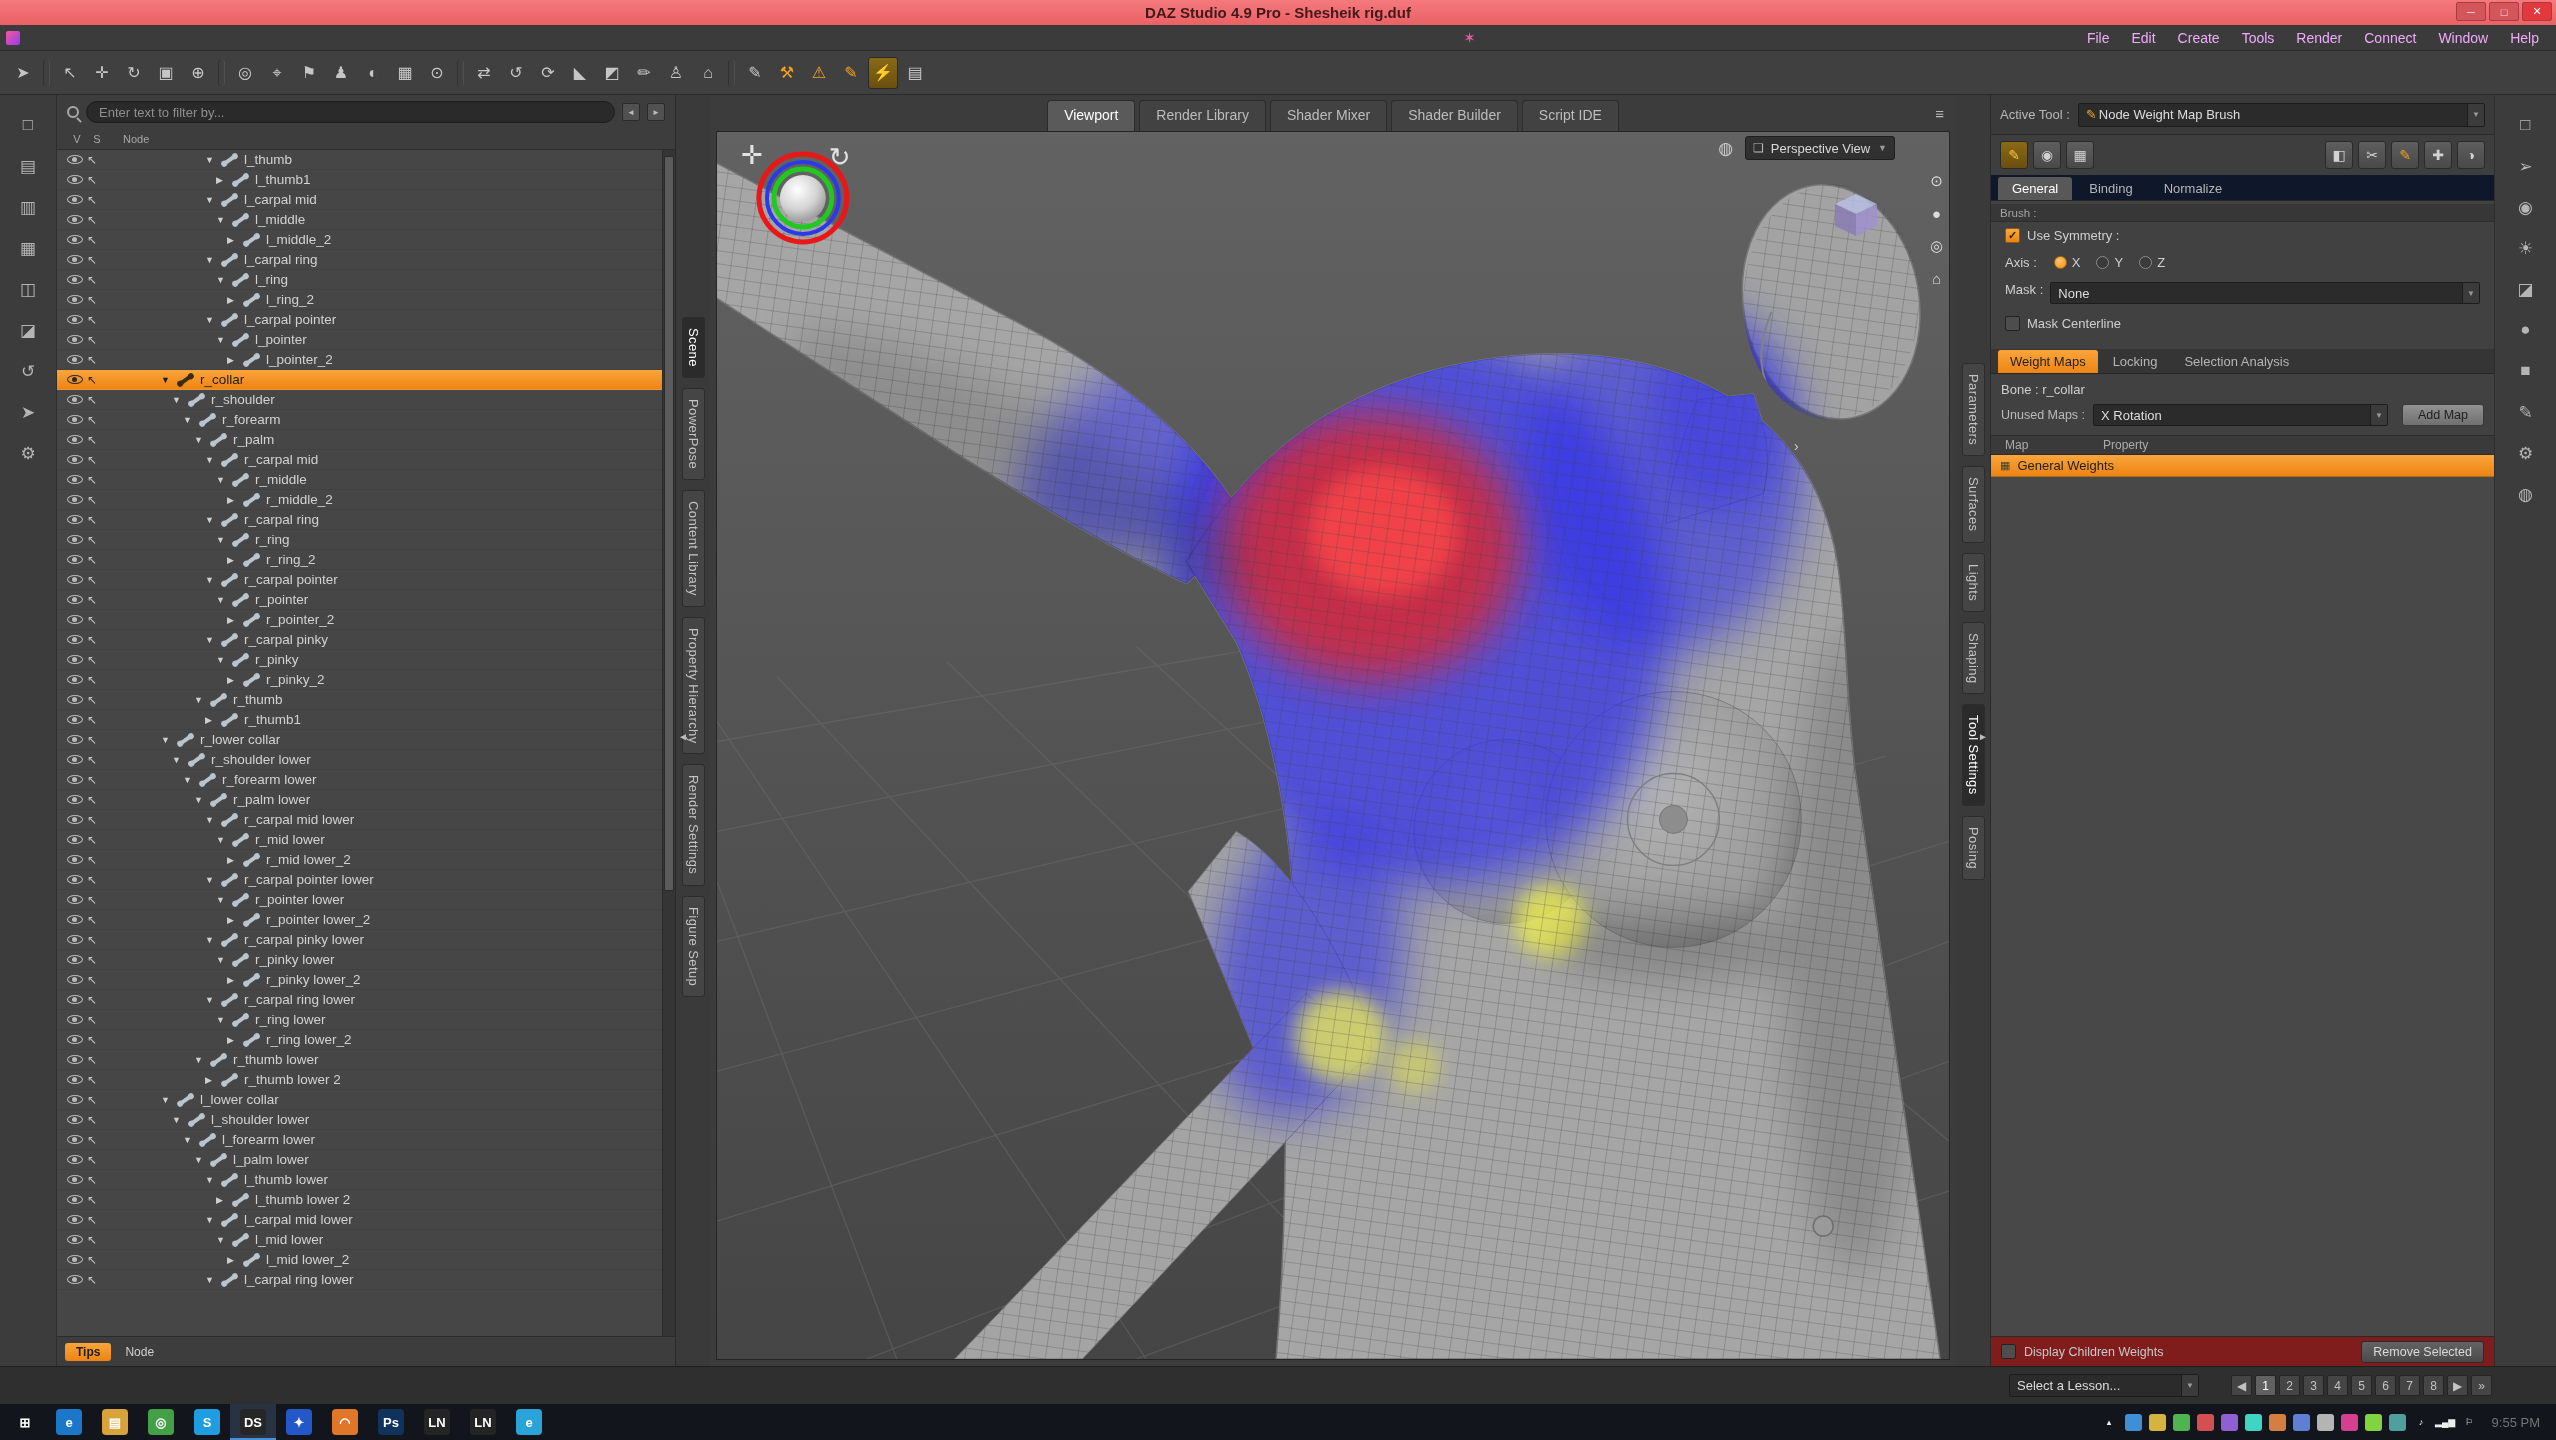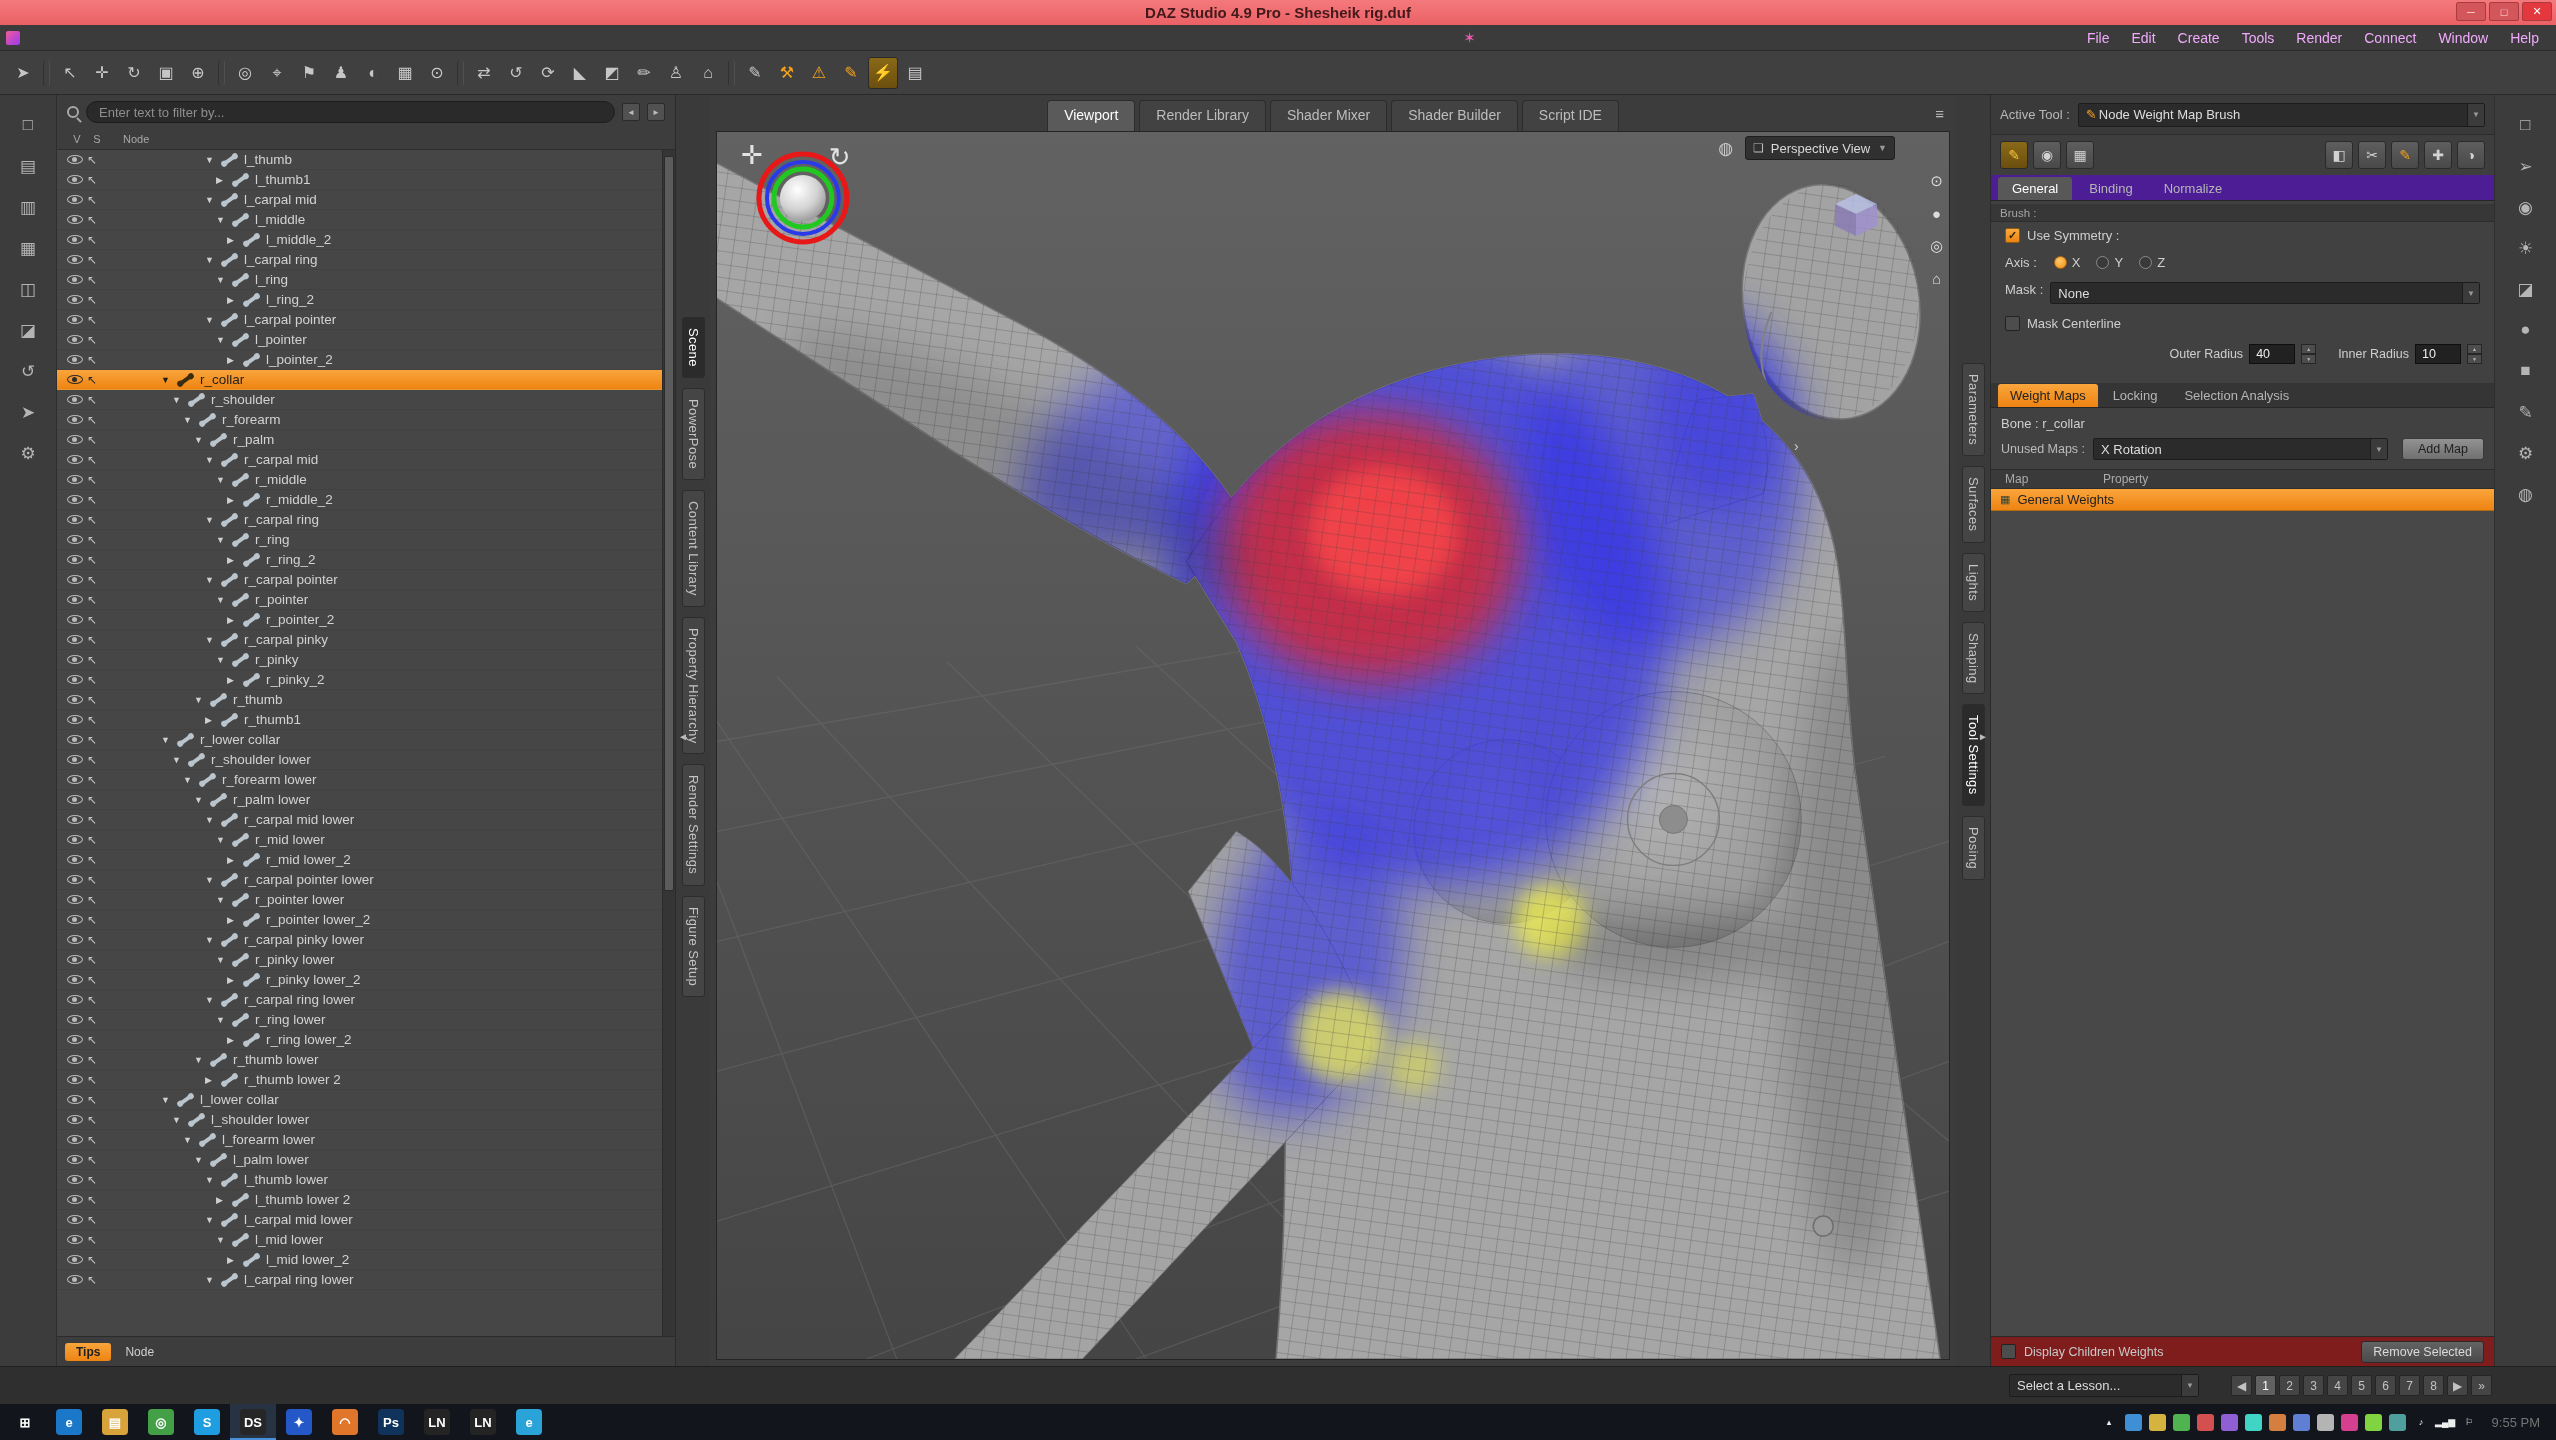--- a/index.html
+++ b/index.html
@@ -97,21 +97,21 @@
   .tp-head-label{color:#b8b8b8;white-space:nowrap}
   .dd{height:22px;background:#2b2b2b;border:1px solid #1c1c1c;border-radius:2px;display:flex;align-items:center;padding:0 0 0 7px;color:#ddd;font-size:13px}
   .dd .dd-btn{margin-left:auto;width:17px;height:100%;display:flex;align-items:center;justify-content:center;color:#999;font-size:8px;border-left:1px solid #1c1c1c;background:#3b3b3b}
   .tool-dd{flex:1;height:24px}
   .tool-icon{color:#f4a21b;font-size:13px;margin-right:2px}
   .mode-row{height:40px;display:flex;align-items:center;padding:0 9px;gap:5px;background:#3e3e3e;flex:none}
   .mode-btn{width:28px;height:28px;background:linear-gradient(#5e5e5e,#494949);border:1px solid #2a2a2a;border-radius:3px;display:flex;align-items:center;justify-content:center;color:#d2d2d2;font-size:14px}
   .mode-btn.act{background:linear-gradient(#8a6a18,#6a4e0e);color:#ffc83a}
   .mode-btn.hl{color:#f4a21b}
   .mode-spacer{flex:1}
-  .tp-tabs{height:26px;display:flex;align-items:flex-end;background:#4c1d95;border-bottom:1px solid #262626;padding:0 7px;gap:3px;flex:none}
+  .tp-tabs{height:26px;display:flex;align-items:flex-end;background:#0f172a;border-bottom:1px solid #262626;padding:0 7px;gap:3px;flex:none}
   .tp-tab{padding:4px 14px;font-size:13px;color:#b5b5b5;border-radius:3px 3px 0 0}
   .tp-tab.active{background:#585858;color:#fff}
   .group-head{height:18px;background:#373737;color:#a5a5a5;font-size:11.5px;display:flex;align-items:center;padding-left:9px;border-bottom:1px solid #2d2d2d;margin-top:3px;flex:none}
   .row{display:flex;align-items:flex-start;padding:6px 14px;gap:7px;color:#cfcfcf;flex:none}
   .chk{width:15px;height:15px;border:1px solid #222;background:#4d4d4d;border-radius:2px;position:relative;flex:none}
   .chk.on{background:linear-gradient(#f9aa40,#ec8413);border-color:#8f5a0e}
   .chk.on::after{content:"✓";position:absolute;inset:0;display:flex;align-items:center;justify-content:center;font-size:11px;font-weight:bold;color:#3a2409}
   .radio{width:13px;height:13px;border-radius:50%;border:1px solid #8a8a8a;background:#3a3a3a;flex:none}
   .radio.on{background:radial-gradient(circle at 40% 35%,#ffc868,#ee8c12);border-color:#b06a10}
   .axis-lbl{margin-right:10px}
@@ -1231,35 +1231,20 @@
           <span class="dd-btn">▼</span>
         </div>
       </div>
 
       <div class="row">
         <span class="chk"></span>
         <span>Mask Centerline</span>
       </div>
 
 
-      <div class="num-row right">
-        <span>Outer Radius</span>
-        <span class="num">40</span>
-        <span class="spin">
-          <span>▲</span>
-            <span>▼</span>
-        </span>
-        <span class="gap8"></span>
-        <span>Inner Radius</span>
-        <span class="num">10</span>
-        <span class="spin">
-          <span>▲</span>
-            <span>▼</span>
-        </span>
-      </div>
 
 
       <div class="wm-tabs">
 
           <span class="wm-tab active">Weight Maps</span>
 
           <span class="wm-tab">Locking</span>
 
           <span class="wm-tab">Selection Analysis</span>
         </div>

